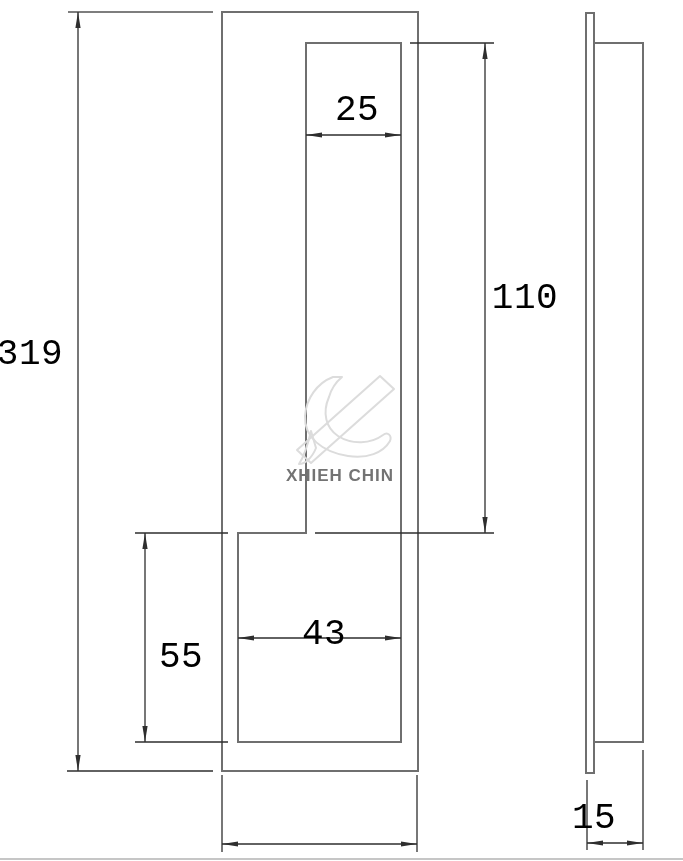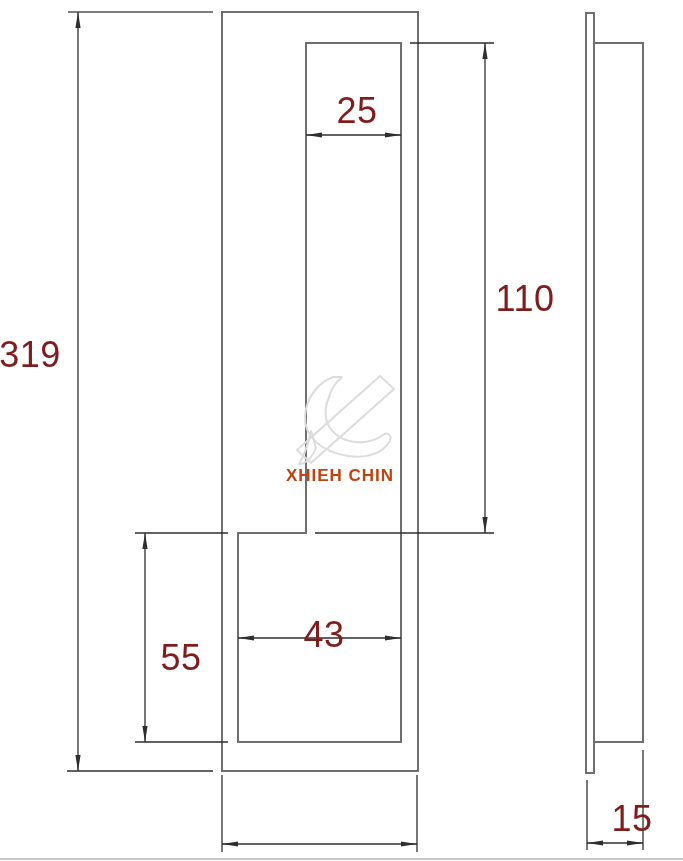--- a/index.html
+++ b/index.html
@@ -19,31 +19,32 @@
     position: absolute;
     left: 0;
     top: 0;
     width: 683px;
     height: 861px;
   }
   .dim-label {
     position: absolute;
     font-size: 36px;
     line-height: 1;
-    color: #7f1d1d;
+    color: #000000;
     white-space: nowrap;
     transform: translateX(-50%);
     letter-spacing: 0.5px;
+    font-family: Liberation Mono, monospace;
   }
   .watermark-text {
     position: absolute;
     font-size: 17px;
     font-weight: bold;
     line-height: 1;
-    color: #c2410c;
+    color: #737373;
     letter-spacing: 1px;
     white-space: nowrap;
     transform: translateX(-50%);
   }
 </style>
 </head>
 <body>
 
 <div id="canvas">
 
@@ -110,17 +111,17 @@
     </g>
 
     <line x1="0" y1="859" x2="683" y2="859" stroke="#c6c6c6" stroke-width="2"></line>
   </svg>
 
   <div class="dim-label" style="left:30px;  top:337px;">319</div>
   <div class="dim-label" style="left:357px; top:93px;">25</div>
   <div class="dim-label" style="left:525px; top:281px;">110</div>
   <div class="dim-label" style="left:181px; top:614px;margin-top:26px;">55</div>
   <div class="dim-label" style="left:324px; top:589px;margin-top:28px;">43</div>
-  <div class="dim-label" style="left:632px; top:801px;">15</div>
+  <div class="dim-label" style="left:594px; top:801px;">15</div>
 
   <div class="watermark-text" style="left:340px; top:467px;">XHIEH CHIN</div>
 
 </div>
 
 </body></html>

